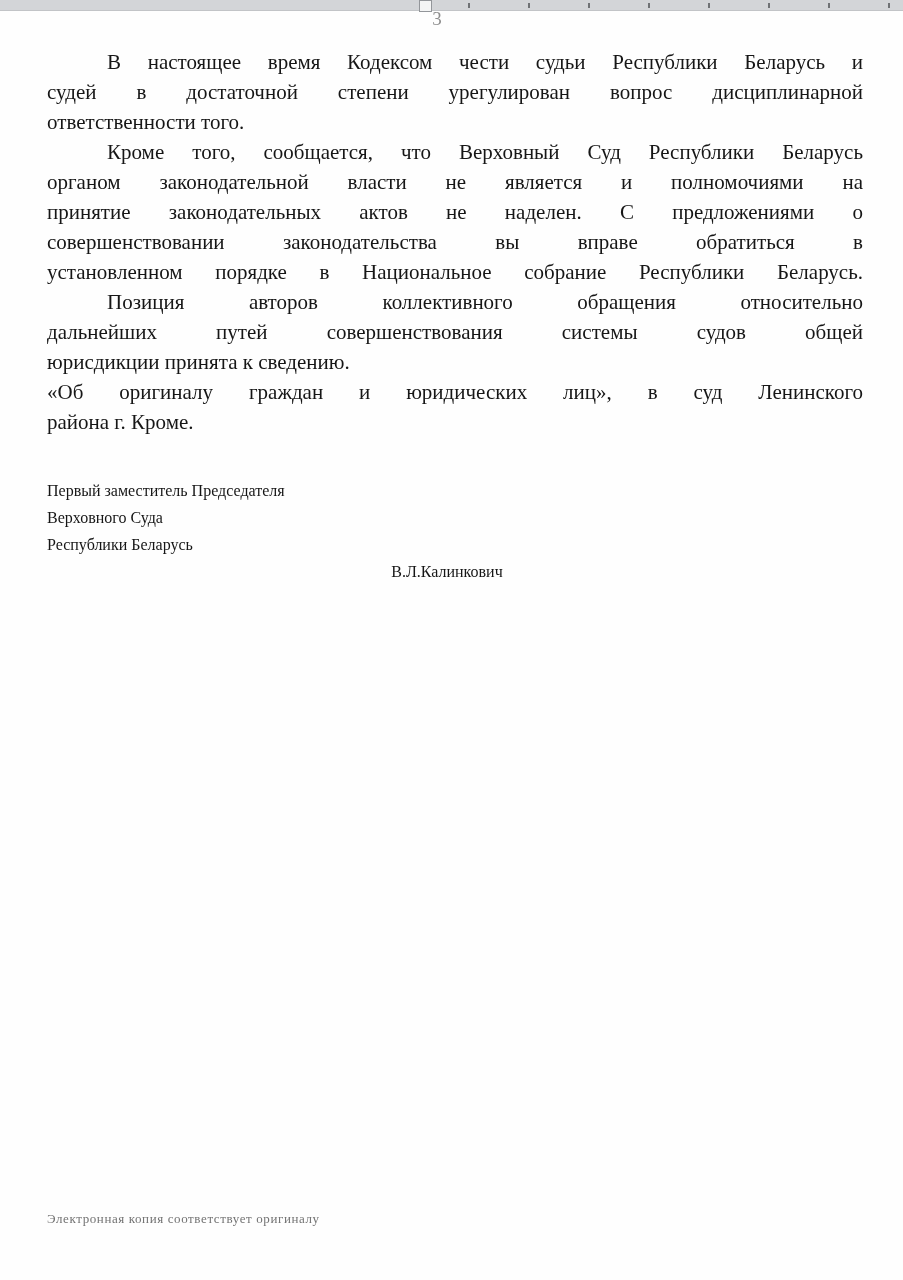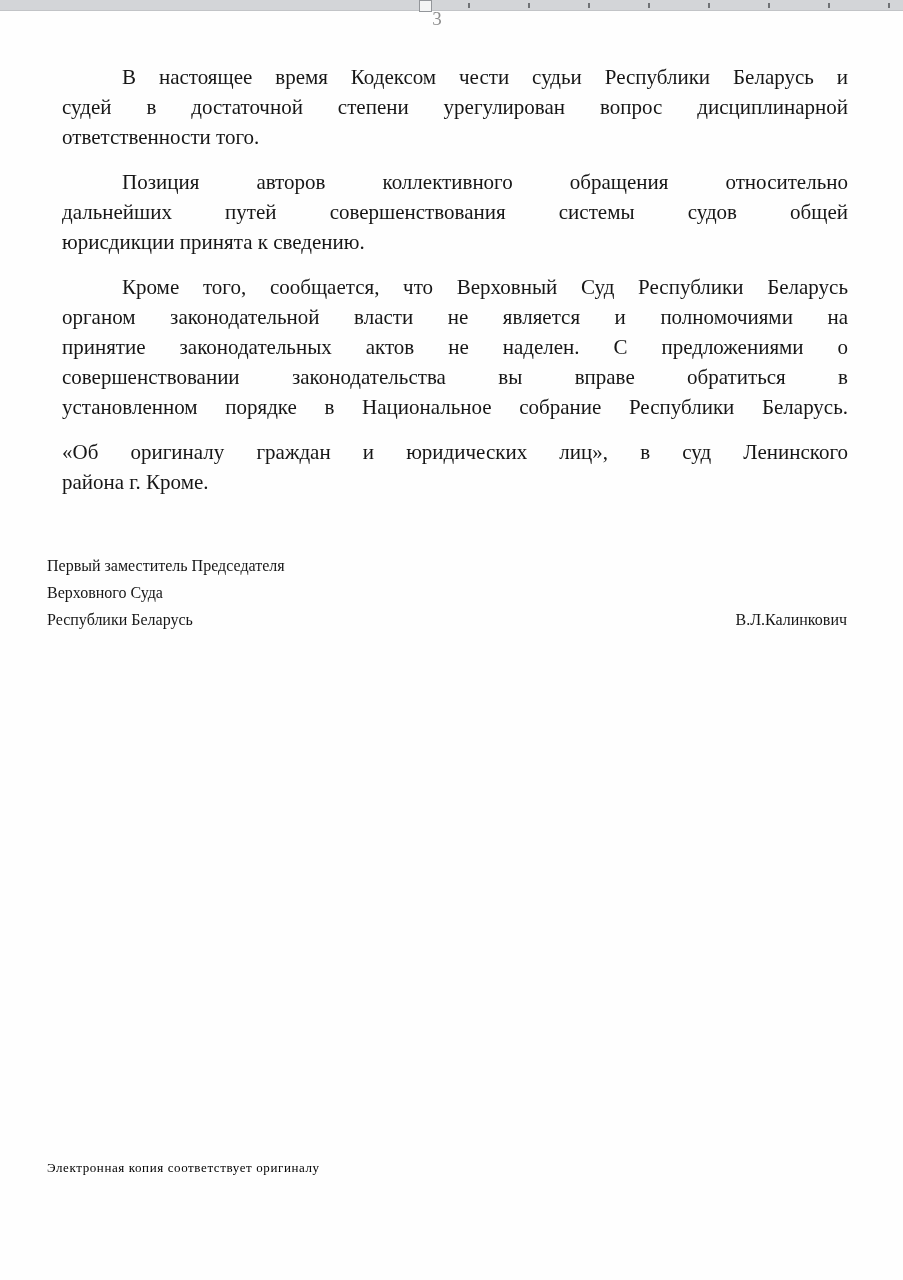--- a/index.html
+++ b/index.html
@@ -43,50 +43,51 @@
     color: #8f8f8f;
   }
 
   
   .doc {
     position: absolute;
     left: 47px; top: 47px;
     width: 816px;
     font-size: 21px;
   }
-  .para { margin: 15px; }
+  .para { margin: 0; }
   .line {
     height: 30px;
     line-height: 30px;
     white-space: normal;
     text-align: justify;
   }
   .line.just { text-align-last: justify; }
   .line.first { padding-left: 60px; }
 
   .sig-spacer { height: 40px; }
   .signature { font-size: 16px; }
   .sig-line {
     height: 27px;
     line-height: 27px;
   }
   .sig-row {
     display: flex;
     justify-content: space-between;
     height: 27px;
     line-height: 27px;
+    flex-direction: column;
   }
-  .sig-name { margin-right: 16px; }
+  .sig-name { margin-right: 16px; text-align: center; }
 
   .footer-note {
     position: absolute;
-    left: 47px; top: 1160px;
+    left: 47px; top: 1211px;
     font-size: 13px;
     letter-spacing: 0.6px;
-    color: #000000;
+    color: #737373;
   }
 </style>
 </head>
 <body>
 
 <div class="ruler">
   <div class="handle"></div>
 <div class="tick" style="left: 468px;"></div>
     <div class="tick" style="left: 528px;"></div>
     <div class="tick" style="left: 588px;"></div>
@@ -101,30 +102,30 @@
 
 <div class="doc">
 
   <div id="paragraphs">
       <div class="para">
         <div class="line first just">В настоящее время Кодексом чести судьи Республики Беларусь и</div>
         <div class="line just">судей в достаточной степени урегулирован вопрос дисциплинарной</div>
         <div class="line">ответственности того.</div>
       </div>
       <div class="para">
-        <div class="line first just">Позиция авторов коллективного обращения относительно</div>
-        <div class="line just">дальнейших путей совершенствования системы судов общей</div>
-        <div class="line">юрисдикции принята к сведению.</div>
-      </div>
-      <div class="para">
         <div class="line first just">Кроме того, сообщается, что Верховный Суд Республики Беларусь</div>
         <div class="line just">органом законодательной власти не является и полномочиями на</div>
         <div class="line just">принятие законодательных актов не наделен. С предложениями о</div>
         <div class="line just">совершенствовании законодательства вы вправе обратиться в</div>
         <div class="line just">установленном порядке в Национальное собрание Республики Беларусь.</div>
+      </div>
+      <div class="para">
+        <div class="line first just">Позиция авторов коллективного обращения относительно</div>
+        <div class="line just">дальнейших путей совершенствования системы судов общей</div>
+        <div class="line">юрисдикции принята к сведению.</div>
       </div>
       <div class="para">
         <div class="line just">«Об оригиналу граждан и юридических лиц», в суд Ленинского</div>
         <div class="line">района г. Кроме.</div>
       </div>
     </div>
 
   <div class="sig-spacer"></div>
 
   <div class="signature">

